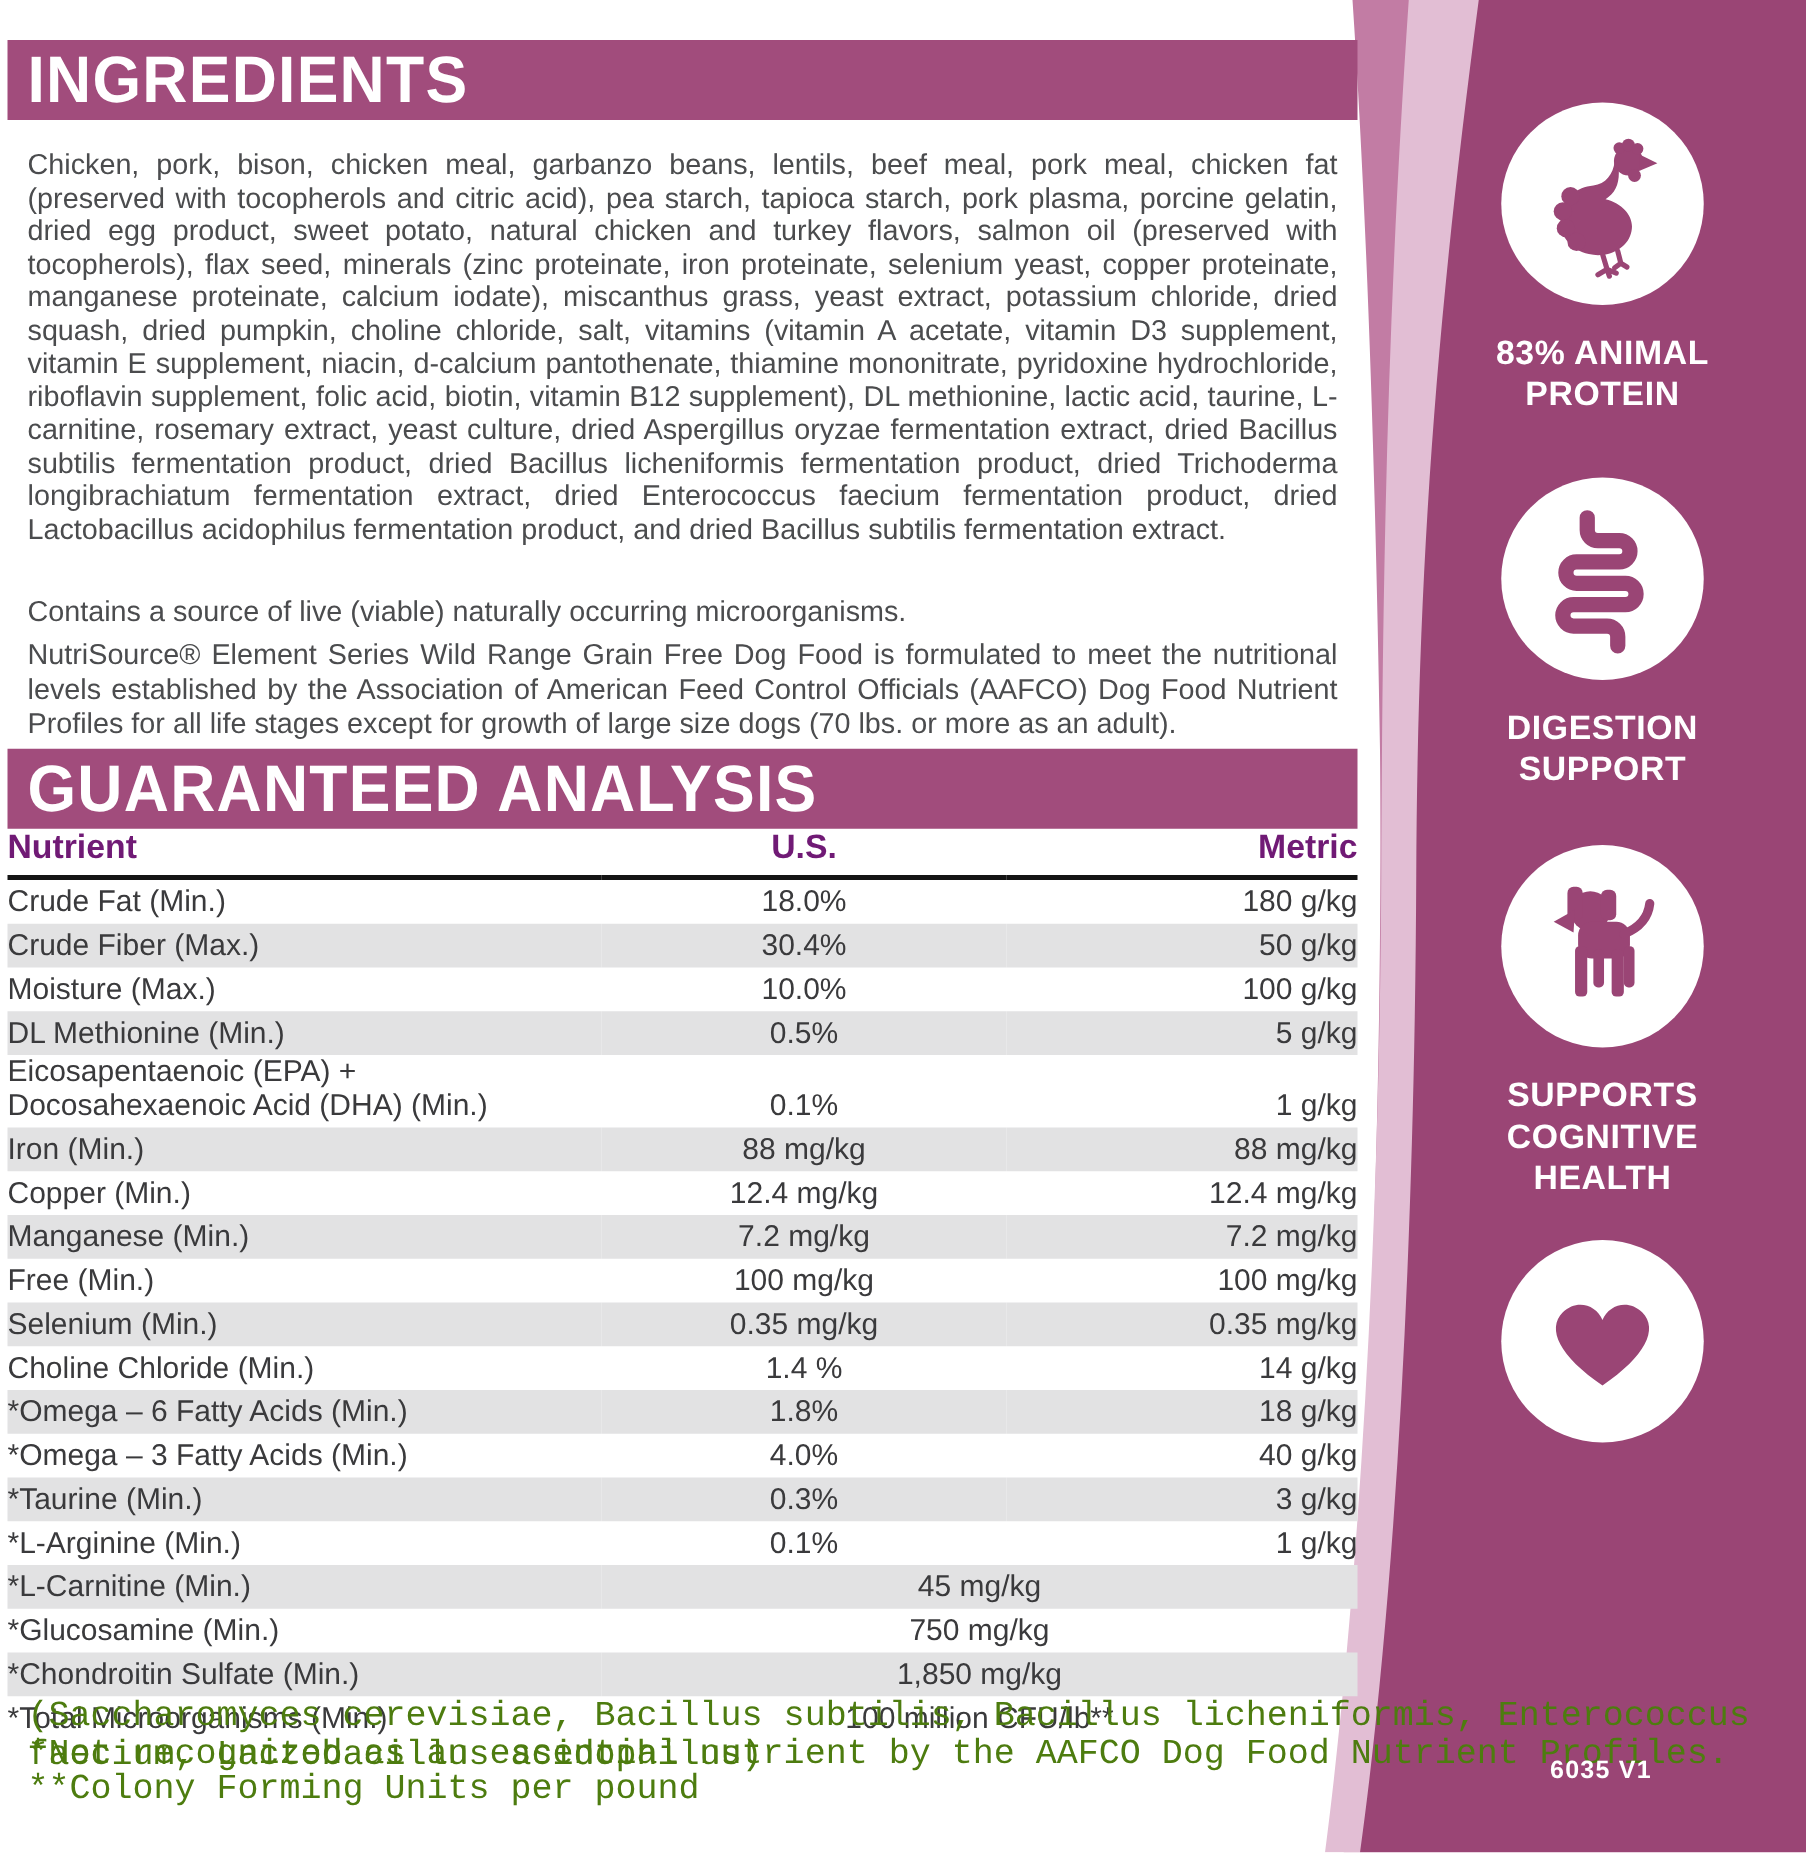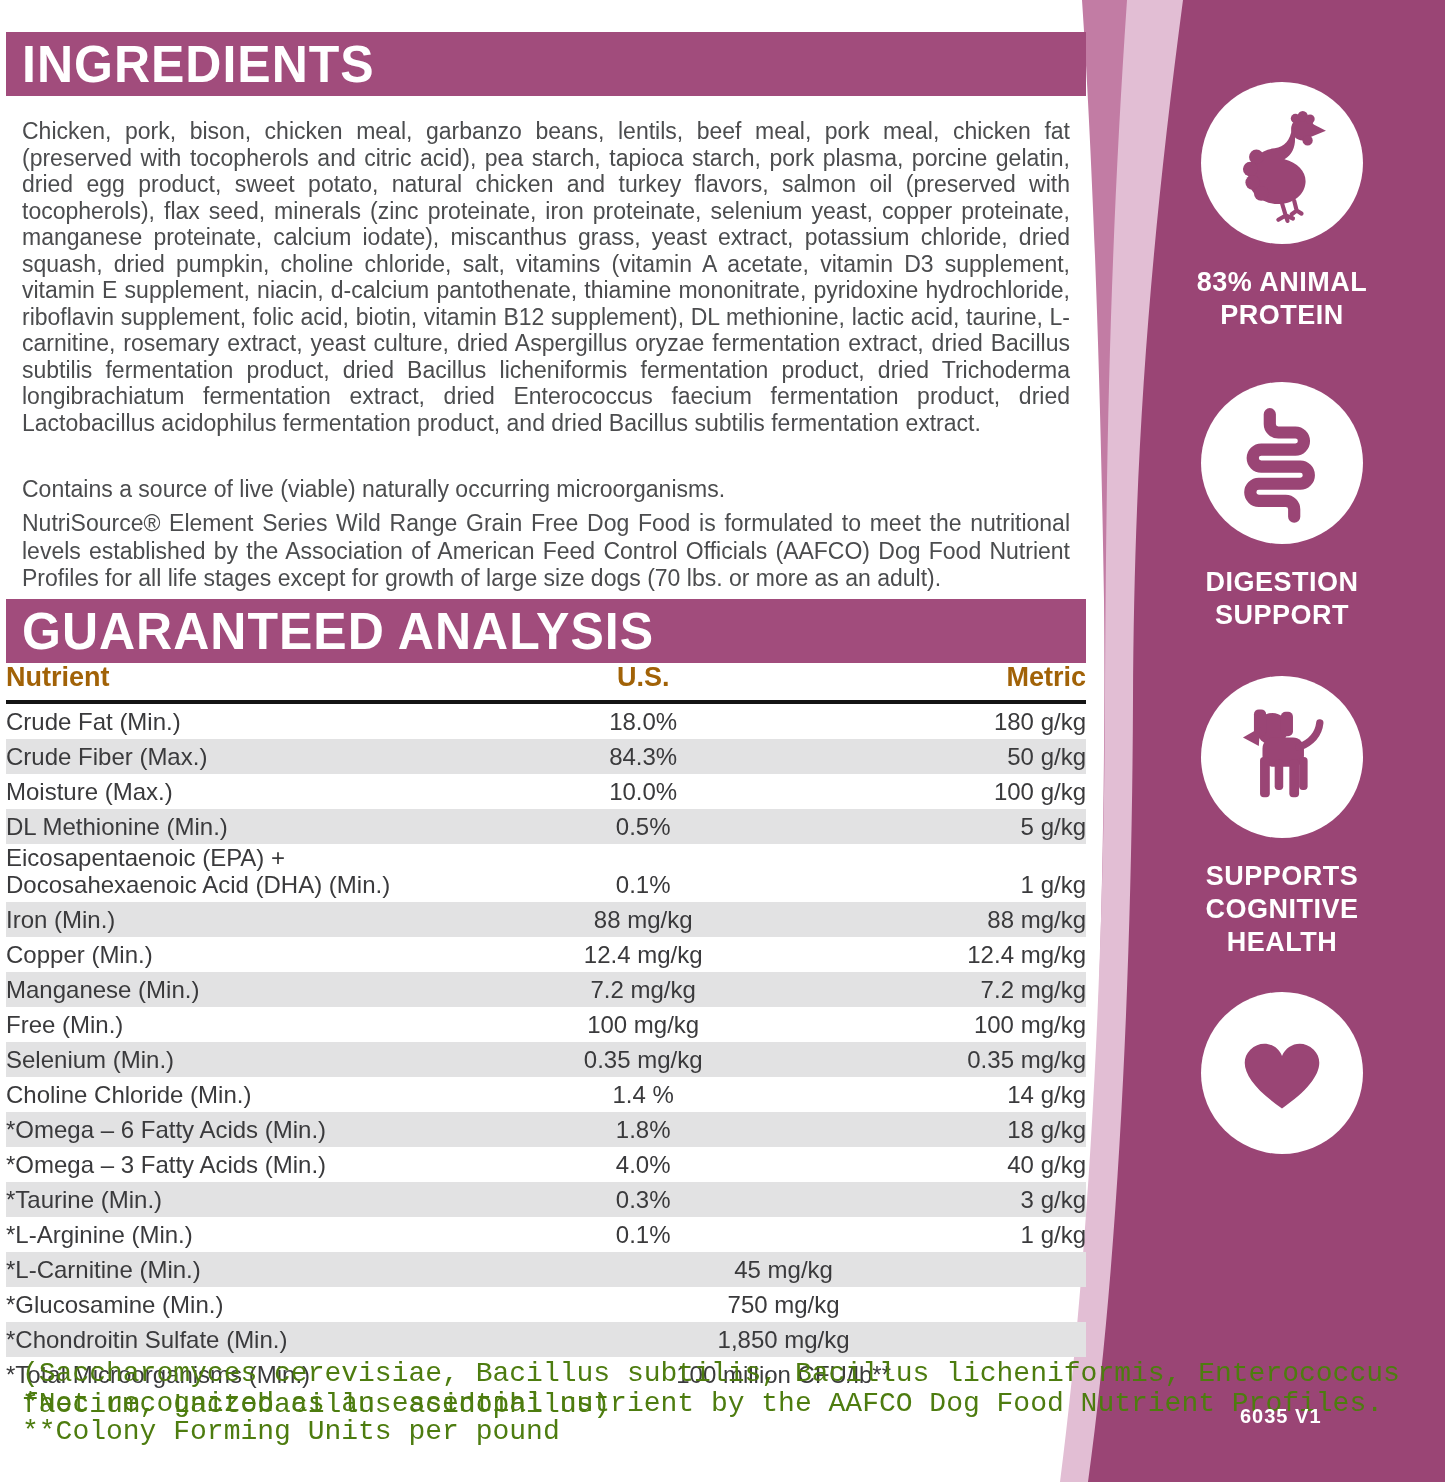--- a/index.html
+++ b/index.html
@@ -18,21 +18,21 @@
   .bar-ingredients{top:32px;}
   .bar-ga{top:599px;}
 
   .body-text{position:absolute;left:22px;width:1048px;margin:0;font-size:23px;
              line-height:26.5px;color:var(--body-text);text-align:justify;}
   .para-ingredients{top:118px;}
   .para-contains{top:476px;text-align:left;}
   .para-aafco{top:510px;line-height:27.5px;}
 
   .ga-table{position:absolute;left:6px;top:662px;width:1080px;border-collapse:collapse;table-layout:fixed;}
-  .ga-table thead th{font-size:27px;font-weight:bold;color:#a16207;border-bottom:4px solid var(--table-rule);
+  .ga-table thead th{font-size:27px;font-weight:bold;color:#701a75;border-bottom:4px solid var(--table-rule);
                      padding:0 0 7px 0;}
   th.col-nutrient{text-align:left;padding-left:22px;}
   th.col-us{text-align:center;}
   th.col-metric{text-align:right;padding-right:26px;}
   .ga-table tbody td{font-size:24px;color:var(--table-text);height:31px;vertical-align:bottom;
                      padding:0 0 4px 0;line-height:27px;}
   .ga-table tbody tr:nth-child(even){background:var(--row-stripe);}
   td.name{padding-left:24px;white-space:pre-line;}
   td.us{text-align:center;}
   td.metric{text-align:right;padding-right:26px;}
@@ -141,21 +141,21 @@
         </tr>
       </thead>
       <tbody id="ga-rows">
           <tr>
             <td class="name">Crude Fat (Min.)</td>
             <td class="us">18.0%</td>
             <td class="metric">180 g/kg</td>
           </tr>
           <tr>
             <td class="name">Crude Fiber (Max.)</td>
-            <td class="us">84.3%</td>
+            <td class="us">30.4%</td>
             <td class="metric">50 g/kg</td>
           </tr>
           <tr>
             <td class="name">Moisture (Max.)</td>
             <td class="us">10.0%</td>
             <td class="metric">100 g/kg</td>
           </tr>
           <tr>
             <td class="name">DL Methionine (Min.)</td>
             <td class="us">0.5%</td>

